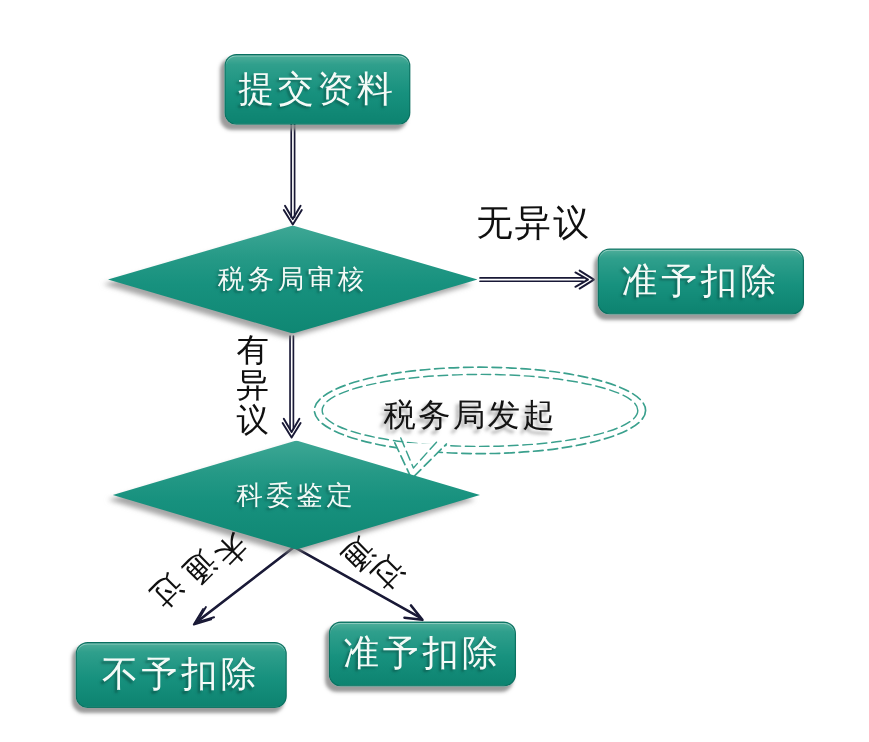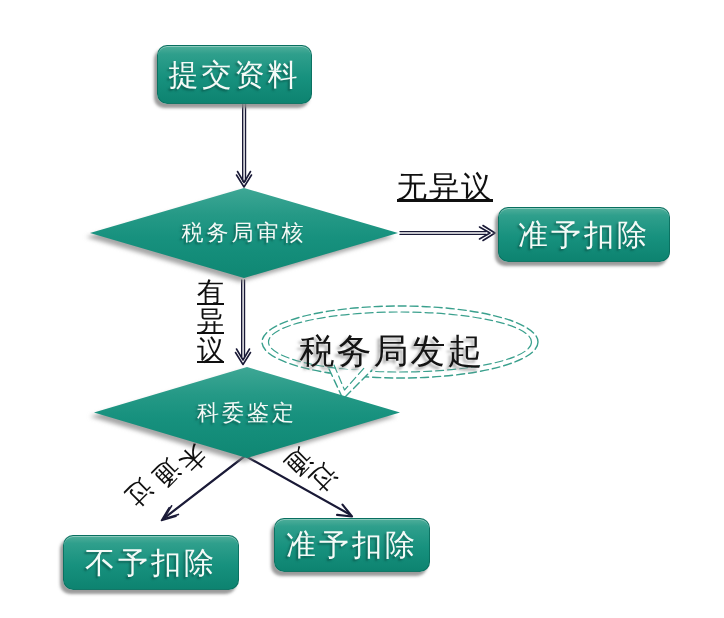--- a/index.html
+++ b/index.html
@@ -11,60 +11,60 @@
 
   
   .flowbox{
     position:absolute;display:flex;align-items:center;justify-content:center;
     color:#f4faf7;font-size:30px;letter-spacing:3px;line-height:1;
     border-radius:10px;border:1px solid rgba(9,108,93,.85);
     background:linear-gradient(180deg,#4fae9a 0%,#2f9f8c 14%,#17917e 55%,#0d8370 100%);
     box-shadow:-3px 4px 3px rgba(138,138,138,.85), inset 0 1px 0 rgba(255,255,255,.35);
     text-shadow:-2px 2px 2px rgba(8,70,60,.55);
   }
-  #node-submit{left:157px;top:45px;width:153px;height:57px;text-align:center;}
+  #node-submit{left:187px;top:45px;width:153px;height:57px;text-align:center;}
   #node-approve-right{left:498px;top:207px;width:170px;height:53px;}
   #node-deny{left:63px;top:519px;width:174px;height:53px;margin-top:16px;}
   #node-approve-bottom{left:274px;top:518px;width:154px;height:52px;}
 
   
   .diamond-wrap{position:absolute;filter:drop-shadow(-4px 4px 2px rgba(128,128,128,.7));}
   .diamond{
     display:flex;align-items:center;justify-content:center;width:100%;height:100%;
     clip-path:polygon(50% 0,100% 50%,50% 100%,0 50%);
     background:linear-gradient(180deg,#3ea795 0%,#2599 86 30%,#17917e 55%,#0f8773 100%);
     background:linear-gradient(180deg,#3ea795 0%,#259986 30%,#17917e 55%,#0f8773 100%);
     color:#f4faf7;font-size:22px;letter-spacing:3px;line-height:1;
     text-shadow:-2px 2px 2px rgba(8,70,60,.55);
   }
   #node-review{left:90px;top:188px;width:308px;height:90px;}
   #node-appraise{left:94px;top:367px;width:306px;height:91px;}
 
   
-  .edge-label{position:absolute;color:#101010;line-height:1;text-decoration:underline;}
+  .edge-label{position:absolute;color:#101010;line-height:1;}
   #label-no-objection{left:397px;top:172px;font-size:30px;letter-spacing:2px;}
   #label-objection{left:197px;top:279px;width:30px;font-size:27px;}
   #label-objection span{display:block;height:29px;}
 
   
   .rot-label{position:absolute;}
   .rot-label span{position:absolute;display:block;width:28px;height:28px;font-size:26px;
     color:#101010;transform:rotate(135deg);line-height:1;}
   #label-fail{left:120px;top:440px;width:90px;height:70px;}
   #label-fail span:nth-child(1){left:57px;top:4px;}
   #label-fail span:nth-child(2){left:30px;top:18px;}
   #label-fail span:nth-child(3){left:3px;top:38px;}
   #label-pass{left:275px;top:444px;width:70px;height:60px;font-size:28px;}
   #label-pass span:nth-child(1){left:7px;top:3px;}
   #label-pass span:nth-child(2){left:32px;top:19px;}
 
   
   #callout-text{
     position:absolute;left:292px;top:328px;width:200px;text-align:center;
-    color:#141414;font-size:35px;letter-spacing:2px;
+    color:#141414;font-size:27px;letter-spacing:2px;
     text-shadow:-3px 3px 3px rgba(145,145,145,.8);
   }
 </style>
 </head>
 <body>
 
 <div class="canvas">
 
   <svg class="arrow-layer" width="724" height="618" viewBox="0 0 724 618" fill="none" stroke="#191936" stroke-width="1.4" stroke-linecap="round" stroke-linejoin="round">
 

